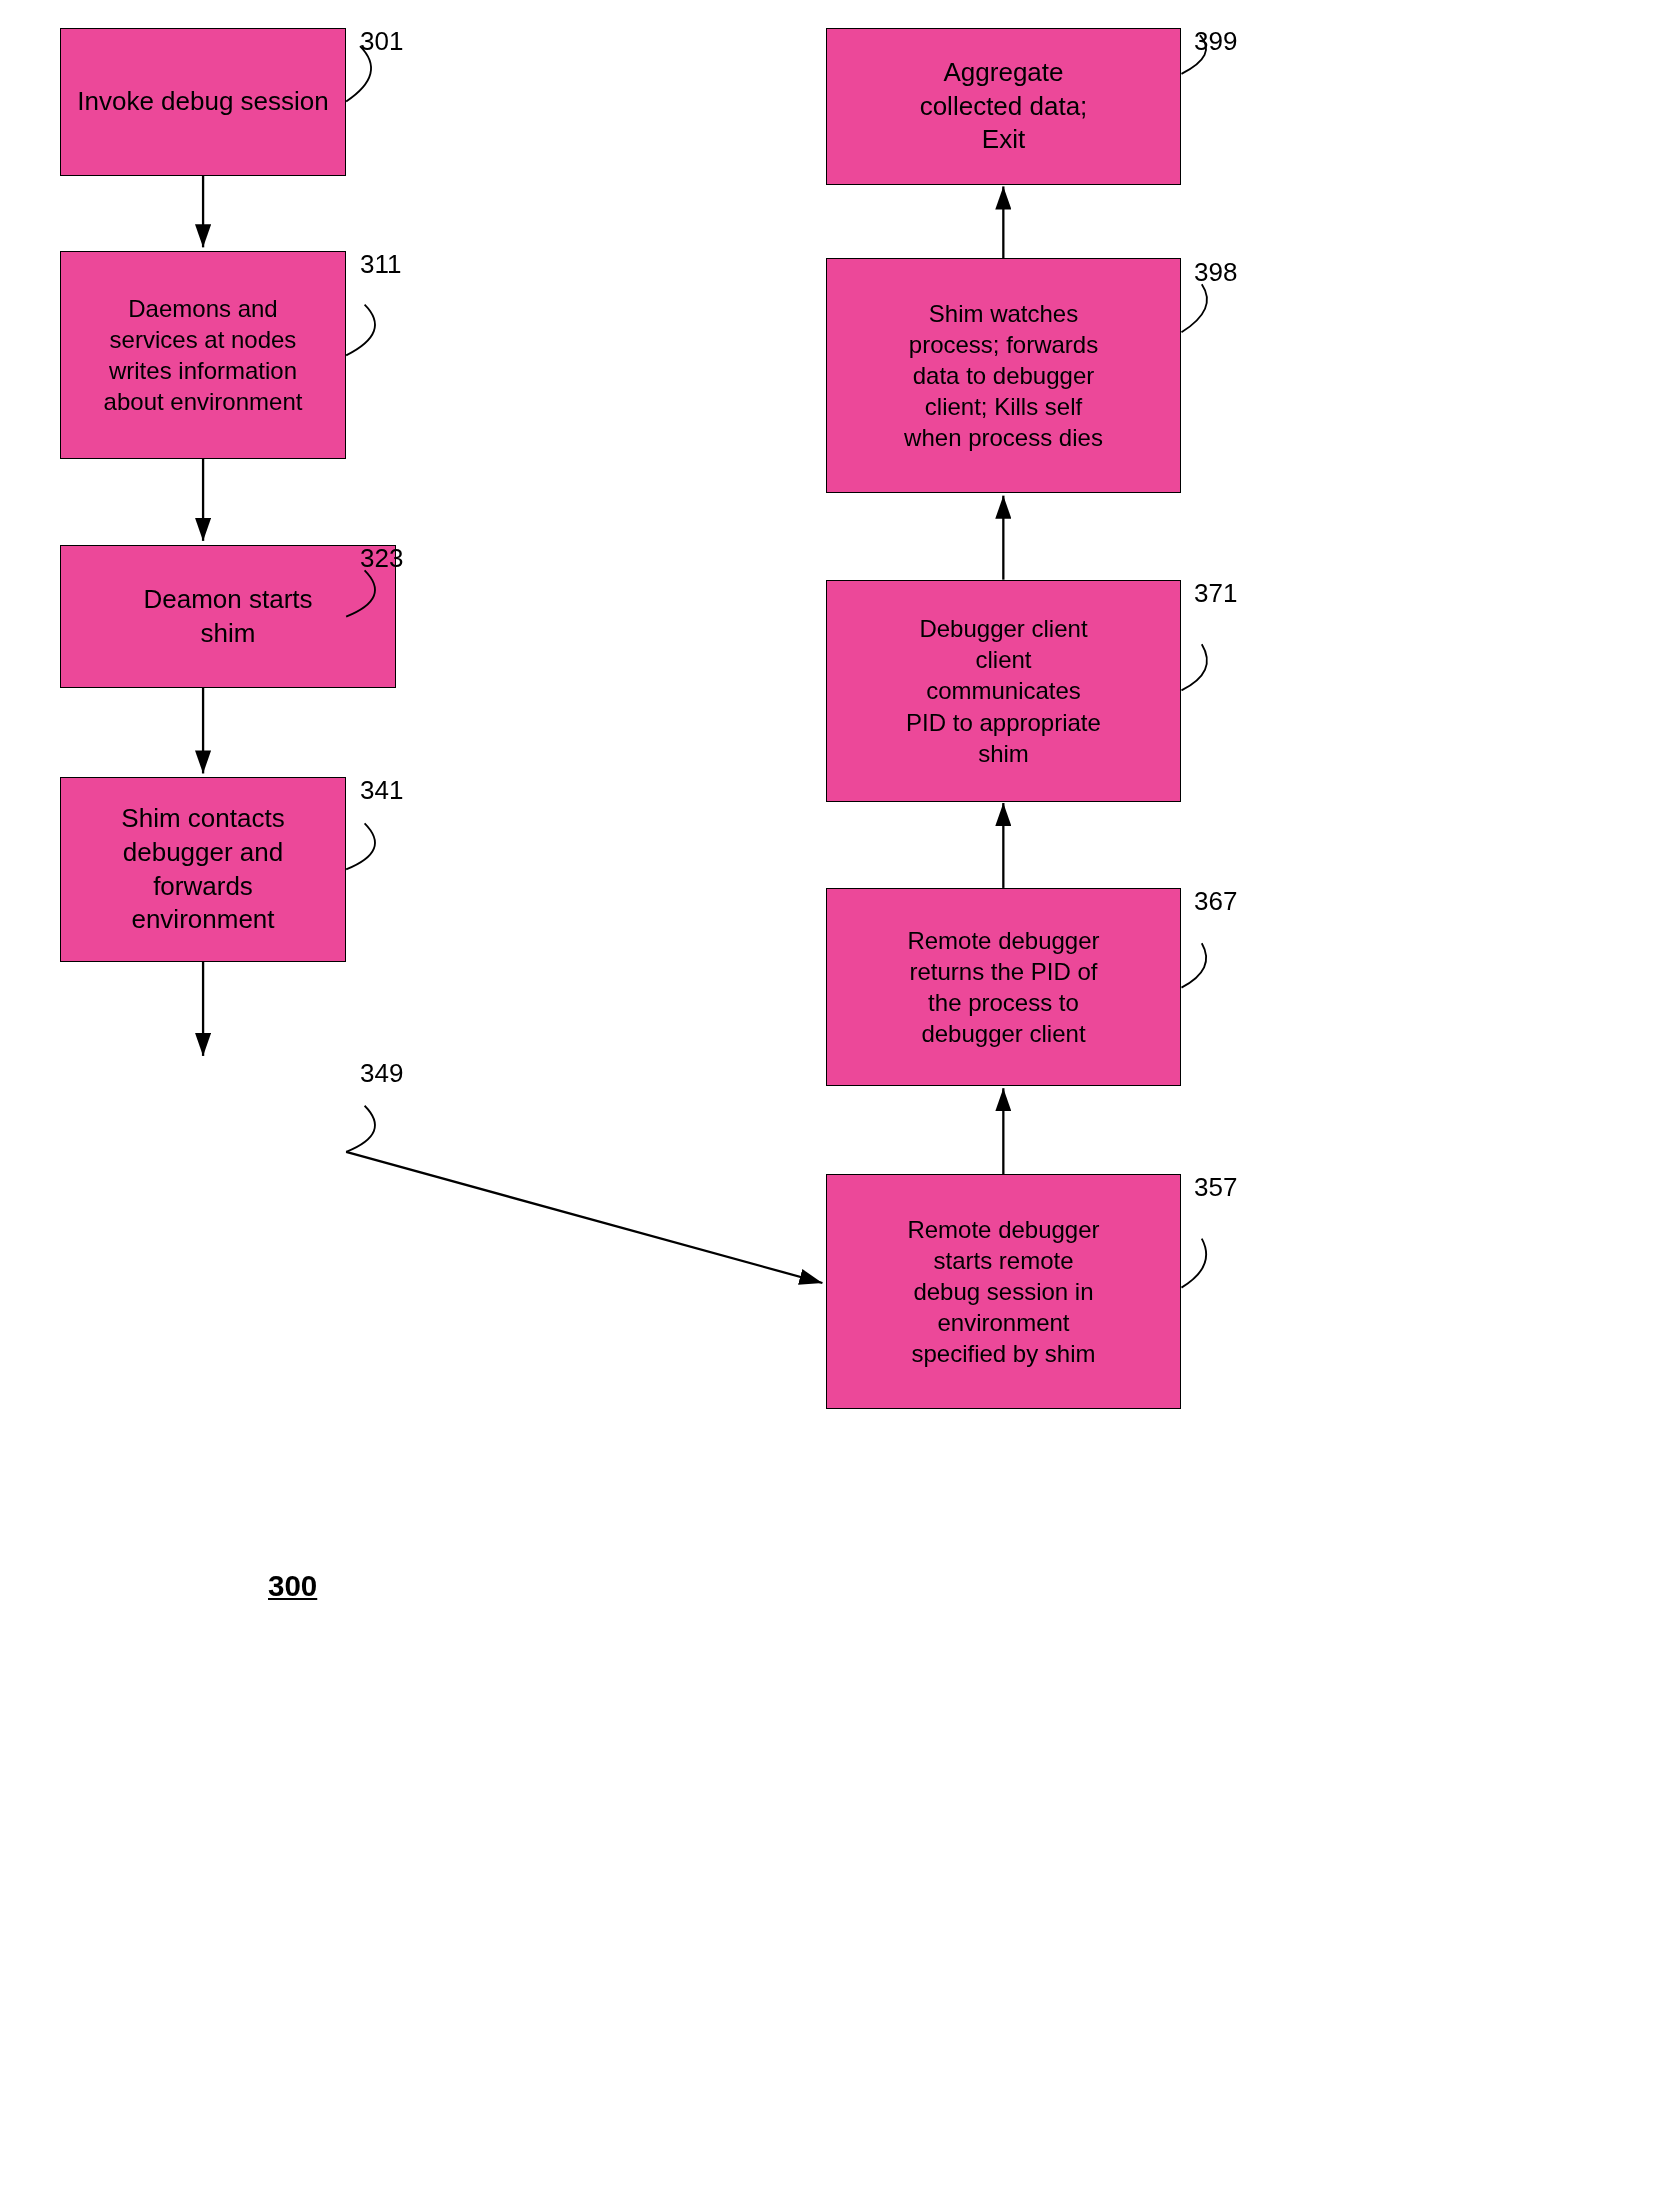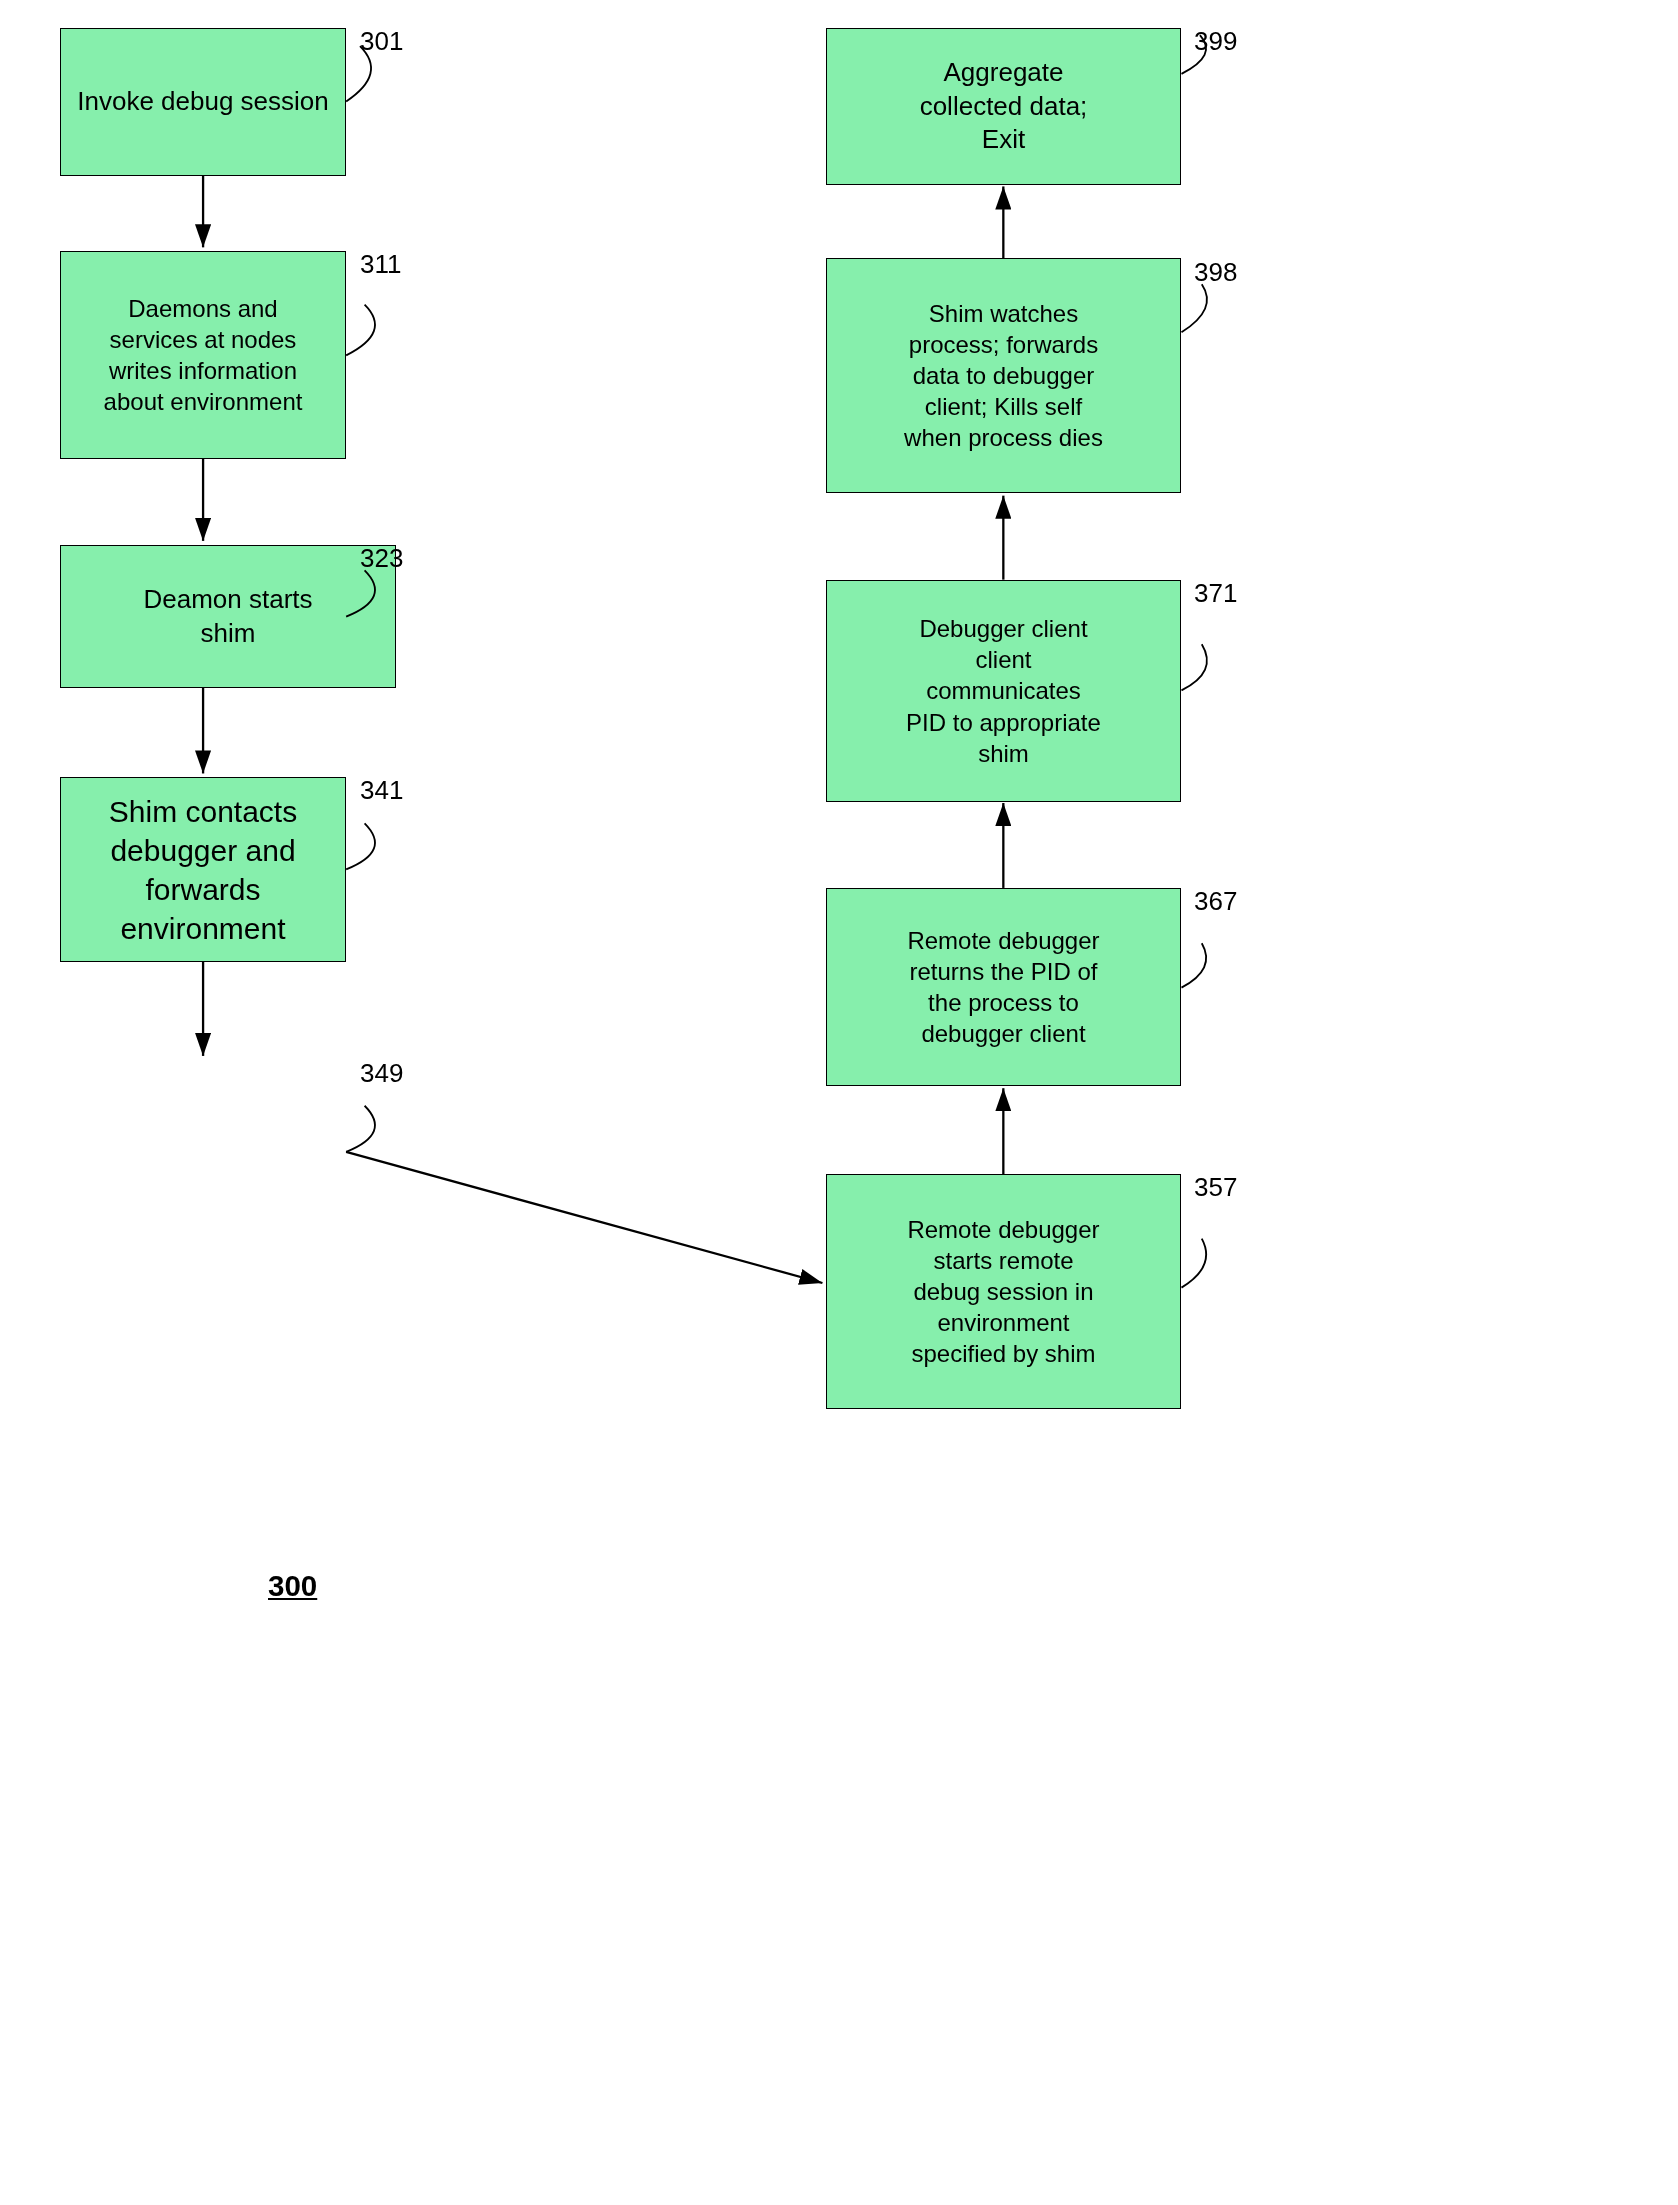--- a/index.html
+++ b/index.html
@@ -16,21 +16,21 @@
       position: absolute;
       top: 0;
       left: 0;
       width: 1679px;
       height: 2206px;
     }
 
     .flow-box {
       position: absolute;
       border: 1.8px solid #000;
-      background: #86efac;
+      background: #ec4899;
       display: flex;
       align-items: center;
       justify-content: center;
       text-align: center;
       font-size: 26px;
       line-height: 1.3;
       padding: 11px 14.8px;
     }
 
     .label-ref {
@@ -71,21 +71,21 @@
   <div class="flow-box" style="left:60px; top:251px; width:286px; height:208px; font-size:24px;">
     <span>Daemons and<br>services at nodes<br>writes information<br>about environment</span>
   </div>
   <span class="label-ref" style="left:360px; top:249px;">311</span>
 
   <div class="flow-box" style="left:60px; top:545px; width:336px; height:143px; font-size:26px;">
     <span>Deamon starts<br>shim</span>
   </div>
   <span class="label-ref" style="left:360px; top:543px;">323</span>
 
-  <div class="flow-box" style="left:60px; top:777px; width:286px; height:185px; font-size:30px;">
+  <div class="flow-box" style="left:60px; top:777px; width:286px; height:185px; font-size:26px;">
     <span>Shim contacts<br>debugger and<br>forwards<br>environment</span>
   </div>
   <span class="label-ref" style="left:360px; top:775px;">341</span>
 
   <span class="label-ref" style="left:360px; top:1058px;">349</span>
 
   <div class="flow-box" style="left:826px; top:28px; width:355px; height:157px; font-size:26px;">
     <span>Aggregate<br>collected data;<br>Exit</span>
   </div>
   <span class="label-ref" style="left:1194px; top:26px;">399</span>

